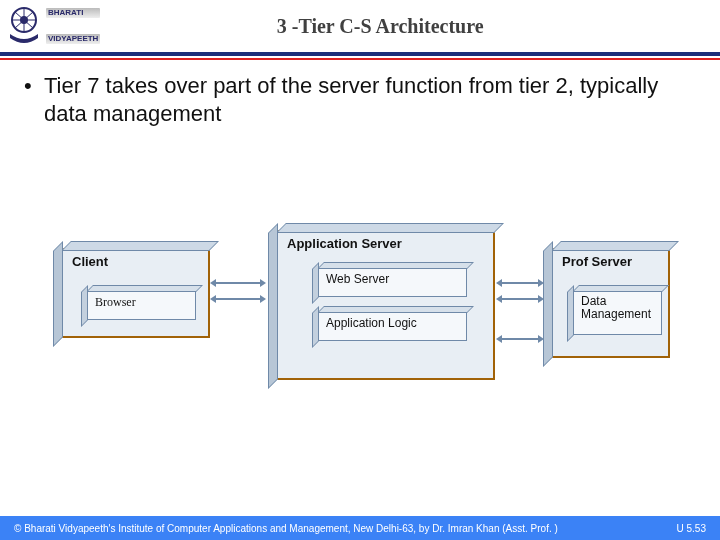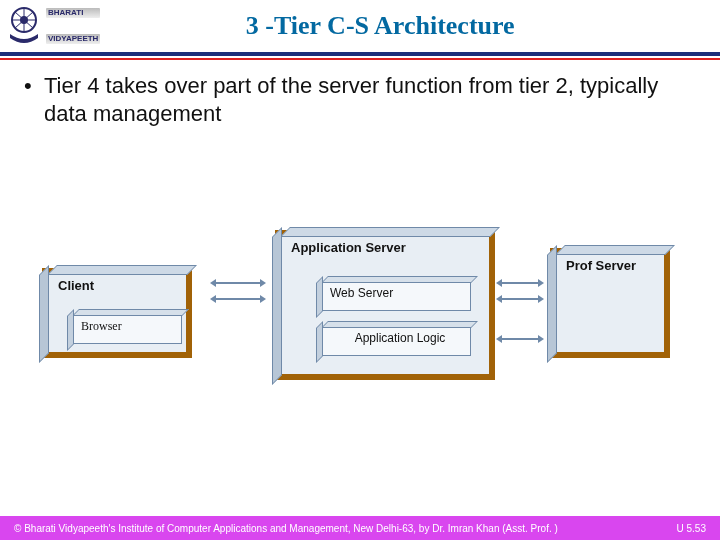--- a/index.html
+++ b/index.html
@@ -49,23 +49,23 @@
     font-weight: bold;
     color: #2a2a6a;
     line-height: 1;
     gap: 16px;
   }
   .ribbon span { background: linear-gradient(#bbb, #eee); padding: 1px 2px; border-radius: 1px; }
   .title {
     flex: 1;
     text-align: center;
     font-family: "Times New Roman", Times, serif;
-    font-size: 26px;
+    font-size: 20px;
     font-weight: bold;
-    color: #0369a1;
+    color: #404040;
     padding-right: 60px;
   }
   .body {
     padding: 16px 24px 0 24px;
   }
   .bullet {
     display: flex;
     font-size: 22px;
     color: #111;
     line-height: 1.25;
@@ -77,21 +77,21 @@
   .diagram {
     position: absolute;
     left: 40px;
     top: 230px;
     width: 640px;
     height: 220px;
   }
   .tierbox {
     position: absolute;
     background: #e8eef4;
-    border: 6px solid #a16207;
+    border: 2px solid #a16207;
   }
   
   .tierbox::before {
     content: "";
     position: absolute;
     left: -1px;
     right: -1px;
     top: -9px;
     height: 8px;
     background: #cdd9e6;
@@ -161,21 +161,21 @@
     border-top: 4px solid transparent;
     border-bottom: 4px solid transparent;
   }
   .conn::before { left: -6px; border-right: 6px solid #6f89a8; }
   .conn::after  { right: -6px; border-left: 6px solid #6f89a8; }
 
   .footer {
     position: absolute;
     left: 0; right: 0; bottom: 0;
     height: 24px;
-    background: #d946ef;
+    background: #3b82f6;
     color: #fff;
     font-size: 10px;
     display: flex;
     align-items: center;
     justify-content: space-between;
     padding: 0 14px;
   }
 </style>
 </head>
 <body>
@@ -199,45 +199,48 @@
       <span>BHARATI</span>
       <span>VIDYAPEETH</span>
     </div>
   </div>
   <div class="title">3 -Tier C-S Architecture</div>
 </div>
 
 <div class="body">
   <div class="bullet">
     <div class="dot">•</div>
-    <div>Tier 4 takes over part of the server function from tier 2, typically data management</div>
+    <div>Tier 7 takes over part of the server function from tier 2, typically data management</div>
   </div>
 </div>
 
 <div class="diagram">
 
-  <div class="tierbox" style="left:2px; top:18px; width:150px; height:90px;margin-top:20px;">
+  <div class="tierbox" style="left:20px; top:18px; width:150px; height:90px;">
     <div class="tier-title">Client</div>
     <div class="innerbox" style="left:24px; top:40px; width:110px; height:30px;font-family:Liberation Serif, serif;">
       <div class="innerlabel">Browser</div>
     </div>
   </div>
 
   <div class="tierbox" style="left:235px; top:0px; width:220px; height:150px;">
     <div class="tier-title">Application Server</div>
-    <div class="innerbox" style="left:40px; top:35px; width:150px; height:30px;margin-top:10px;">
+    <div class="innerbox" style="left:40px; top:35px; width:150px; height:30px;">
       <div class="innerlabel">Web Server</div>
     </div>
-    <div class="innerbox" style="left:40px; top:90px; width:150px; height:30px;text-align:center;">
+    <div class="innerbox" style="left:40px; top:79px; width:150px; height:30px;">
       <div class="innerlabel">Application Logic</div>
     </div>
   </div>
 
   <div class="tierbox" style="left:510px; top:18px; width:120px; height:110px;">
     <div class="tier-title">Prof Server</div>
+    <div class="innerbox" style="left:20px; top:40px; width:90px; height:45px;">
+      <div class="innerlabel" style="line-height:1.1;">Data Management</div>
+    </div>
   </div>
 
   <div class="conn" style="left:176px; top:52px; width:44px;"></div>
   <div class="conn" style="left:176px; top:68px; width:44px;"></div>
   <div class="conn" style="left:462px; top:52px; width:36px;"></div>
   <div class="conn" style="left:462px; top:68px; width:36px;"></div>
   <div class="conn" style="left:462px; top:108px; width:36px;"></div>
 
 </div>
 

